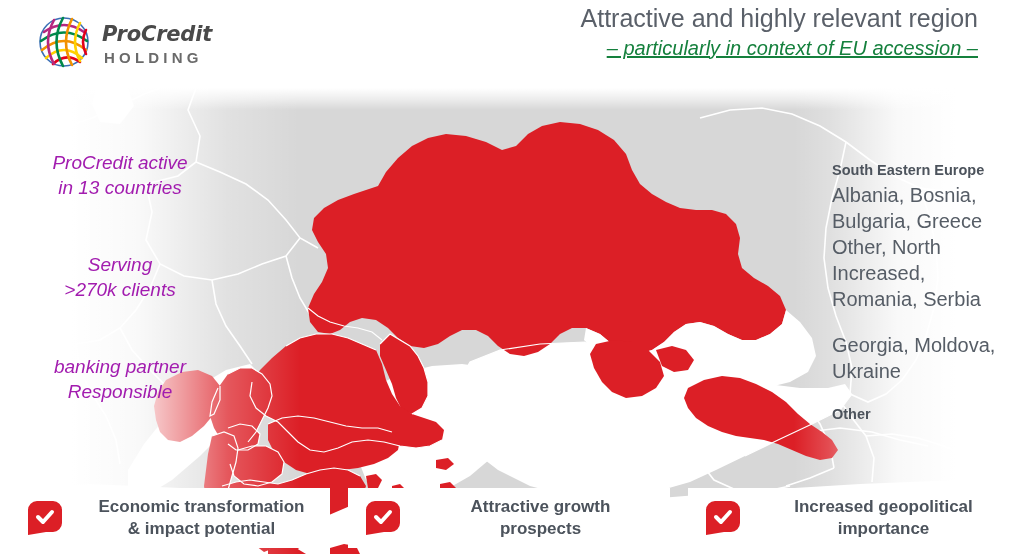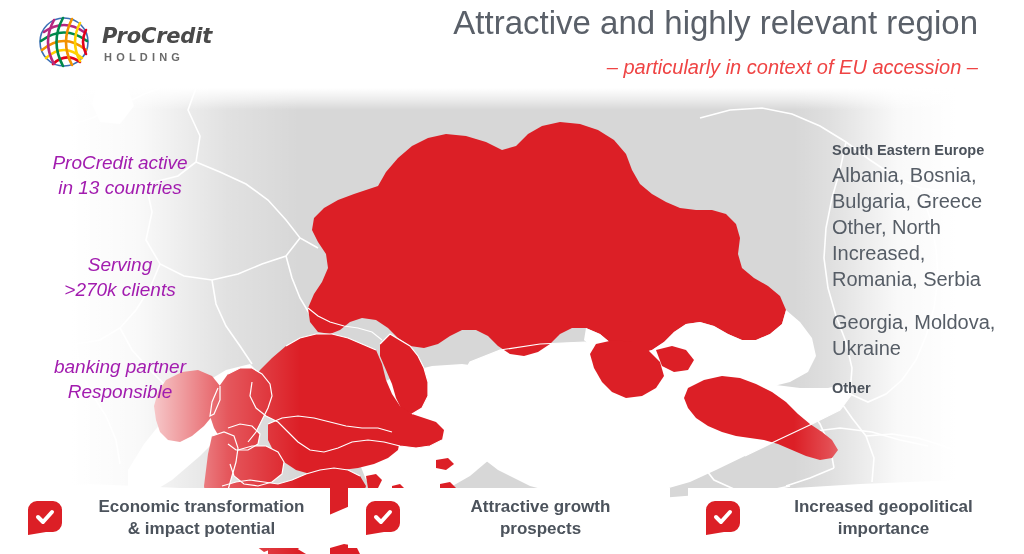--- a/index.html
+++ b/index.html
@@ -54,48 +54,49 @@
     font-family: "DejaVu Sans", sans-serif;
     font-size: 21px;
     font-style: italic;
     font-weight: bold;
     color: #4a4a4a;
     letter-spacing: -0.2px;
     line-height: 1;
   }
   .logo-sub {
     font-family: "Liberation Sans", sans-serif;
-    font-size: 11px;
+    font-size: 15px;
     font-weight: bold;
     color: #6a6a6a;
     letter-spacing: 4.2px;
     line-height: 1;
     margin-top: 5px;
     margin-left: 2px;
   }
 
   .title-block {
     position: absolute;
     right: 34px;
     top: 4px;
     text-align: right;
   }
   .title-main {
-    font-size: 33px;
+    font-size: 25px;
     color: #5a6069;
     line-height: 1.15;
     white-space: nowrap;
   }
   .title-sub {
     font-size: 20px;
     font-style: italic;
-    color: #ef4444;
+    color: #15803d;
     line-height: 1.15;
-    margin-top: 14px;
+    margin-top: 4px;
     white-space: nowrap;
+    text-decoration: underline;
   }
 
   
   .map-area {
     position: absolute;
     left: 0;
     top: 88px;
     width: 1024px;
     height: 466px;
     overflow: hidden;
@@ -159,21 +160,21 @@
 
   
   .country-panel {
     position: absolute;
     right: 6px;
     top: 140px;
     width: 186px;
     z-index: 20;
     background: transparent;
   }
-  .country-group { margin-bottom: 17px; }
+  .country-group { margin-bottom: 17px; margin-top: 20px; }
   .country-group:last-child { margin-bottom: 0; }
   .group-head {
     font-size: 14.5px;
     font-weight: bold;
     color: #4c535c;
     line-height: 1.42;
     margin-bottom: 1px;
   }
   .group-body {
     font-size: 20px;

